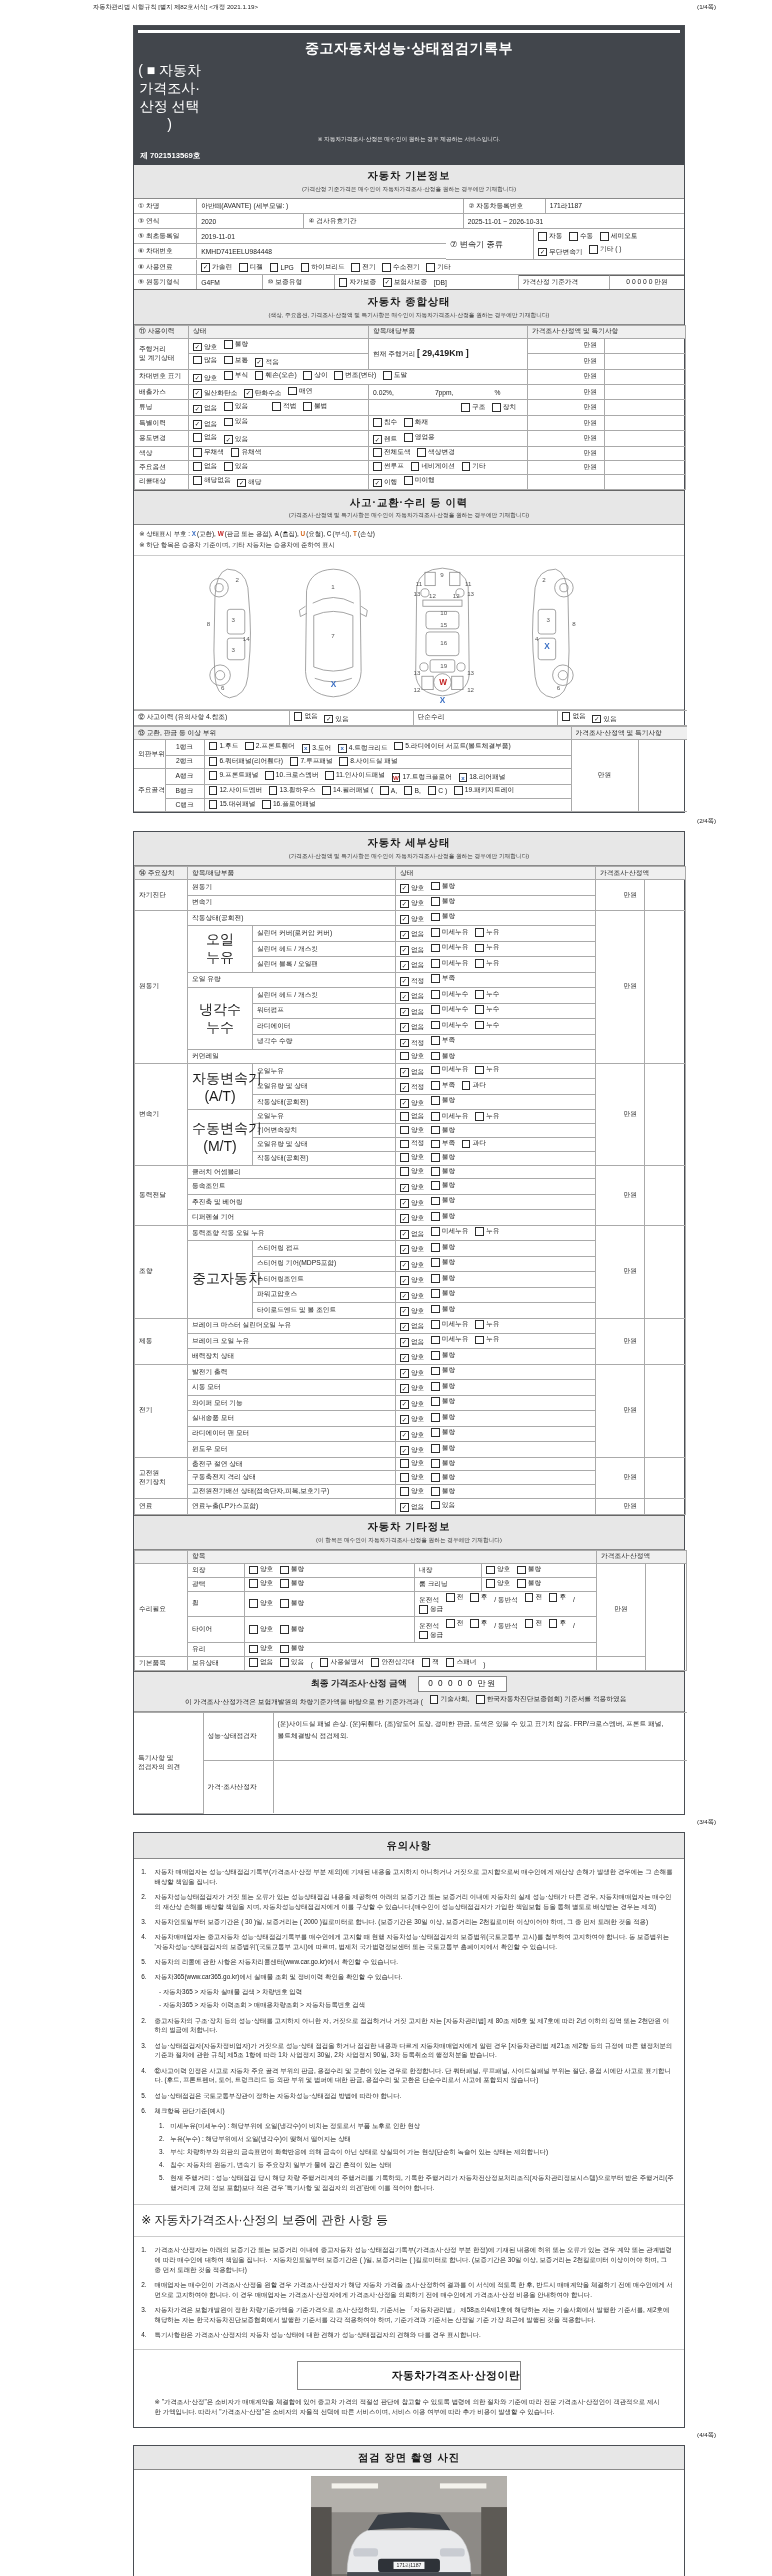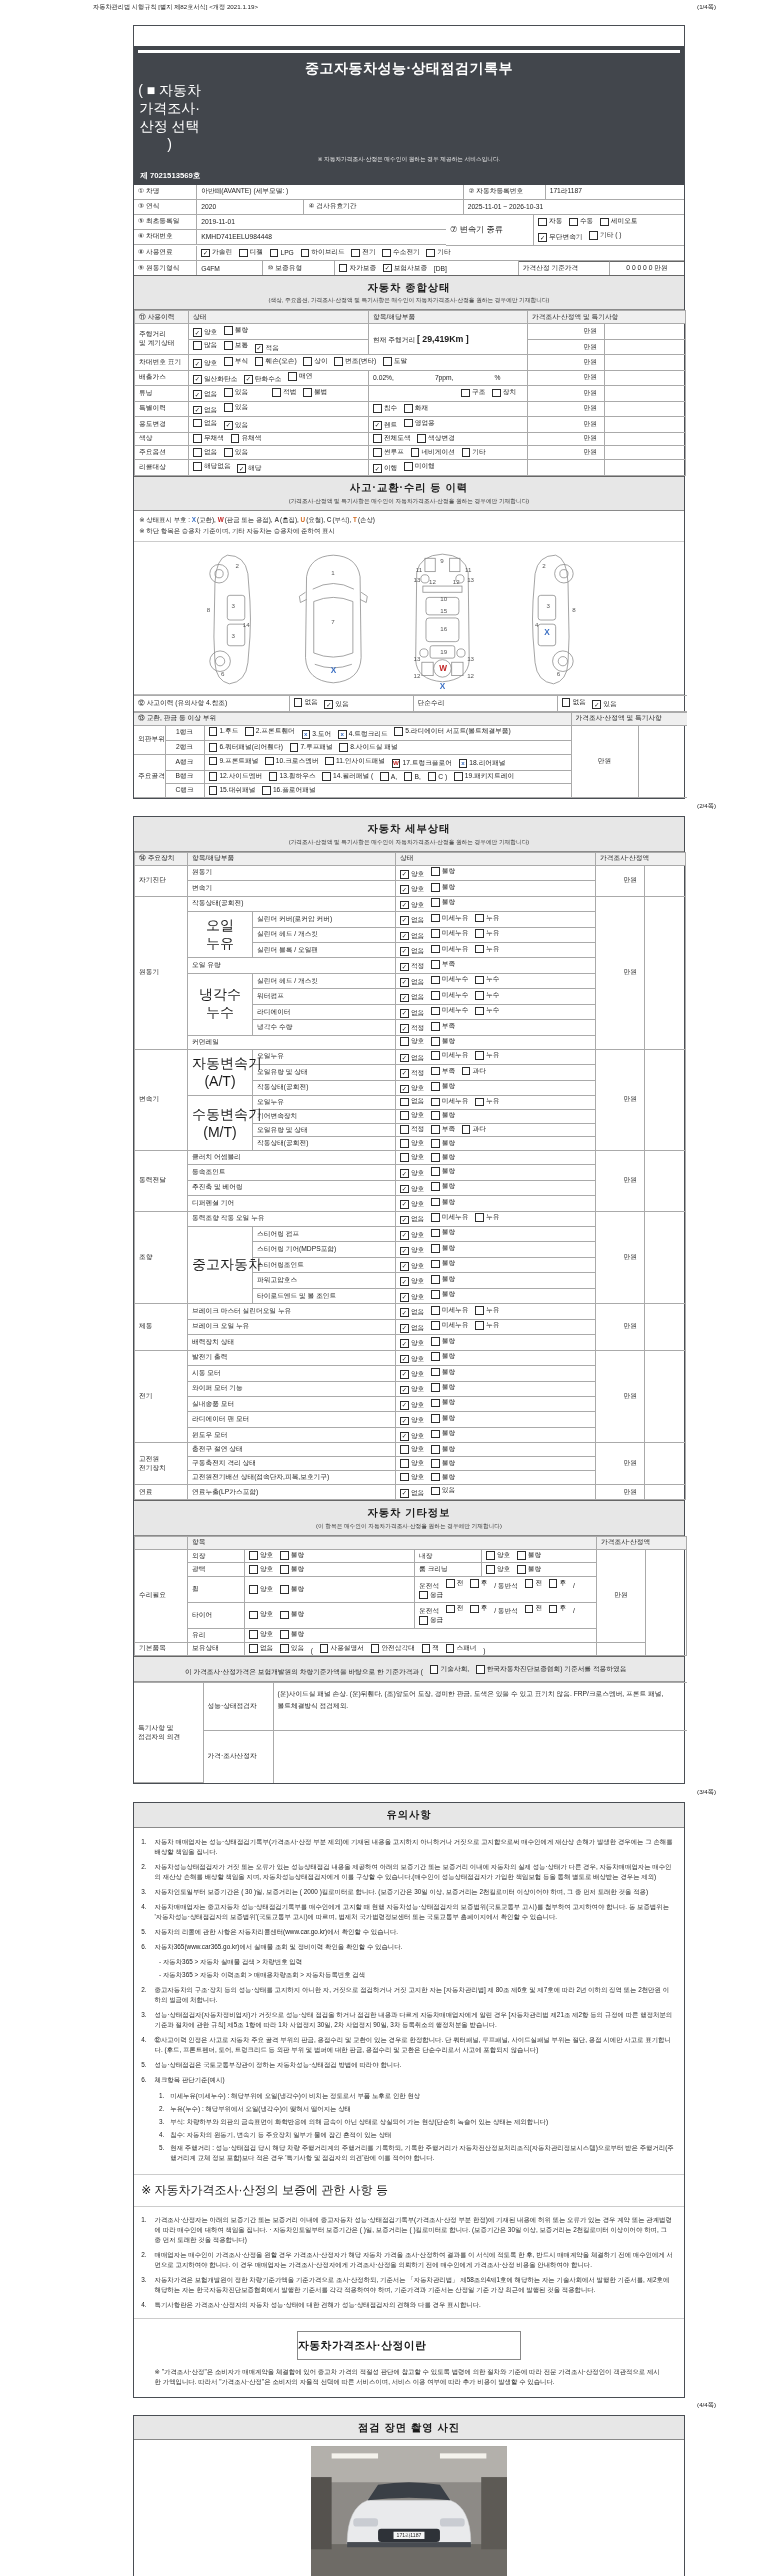--- a/index.html
+++ b/index.html
@@ -5,21 +5,21 @@
   html,body{margin:0;padding:0;}
   body{width:773px;height:2576px;overflow:hidden;background:#fff;color:#1a1a1a;
        font-family:"Liberation Sans","DejaVu Sans",sans-serif;position:relative;}
   .page{width:552px;margin-left:133px;}
   .lawline{display:flex;justify-content:space-between;font-size:6.2px;color:#222;
            margin:3.1px 0 13.4px -40px;width:623px;}
   .pagemark{font-size:6.2px;color:#222;text-align:right;margin:3.1px -31px 5.2px 0;}
   
   .sheet{border:1.5px solid #4a4e54;border-left-width:1px;border-right-width:1px;background:#fff;}
   
-  .dhead{background:#42464c;color:#fff;padding:2.1px 3.1px 0 3.1px;margin-top:20px;}
+  .dhead{background:#42464c;color:#fff;padding:2.1px 3.1px 0 3.1px;}
   .dstripe{height:3.6px;background:#fff;margin:1px 1px 7.2px 1px;}
   .dtitle{text-align:center;font-size:14px;font-weight:bold;letter-spacing:0.5px;}
   .dsub{text-align:center;font-size:14px;margin-top:4.1px;}
   .dnote{text-align:center;font-size:5.7px;margin-top:3.1px;color:#eee;}
   .docno{font-size:7.7px;font-weight:bold;padding:7.2px 2.1px 4.1px 3.1px;}
   
   .secbar{background:#e7e7e7;border-bottom:0.5px solid #8a8a8a;text-align:center;padding:4.6px 0 4.1px 0;}
   .secbar .t{font-size:10.3px;font-weight:bold;letter-spacing:1px;}
   .secbar .s{font-size:5.7px;margin-top:2.6px;color:#333;}
   
@@ -58,21 +58,21 @@
   .dsub{width:65px;}
   .dprice{text-align:right;padding-right:7.2px;}
   
   .nbody{font-size:6.4px;line-height:1.55;}
   .nhead{padding:6.2px 7.2px;border-bottom:0.5px solid #ccc;font-size:7.2px;}
   .nitem{display:flex;margin:5.2px 9.3px 5.2px 7.2px;}
   .nno{width:13.4px;flex:0 0 auto;}
   .nsub{margin:3.1px 9.3px 3.1px 25px;display:flex;}
   .nsub .nno{width:11.3px;}
   .nsec{border-top:0.5px solid #ccc;border-bottom:0.5px solid #ccc;padding:6.2px 7.2px;font-size:12px;margin-top:5.2px;}
-  .pbox{border:1px solid #888;width:222px;margin:11.3px auto 7.2px auto;text-align:left;
+  .pbox{border:1px solid #888;width:222px;margin:11.3px auto 7.2px auto;text-align:right;
         font-size:10.8px;font-weight:bold;padding:5.2px 0;letter-spacing:0.5px;}
   .ptext{font-size:6.4px;line-height:1.6;margin:2.1px 20.6px 9.3px 20.6px;}
   
   .photos{display:flex;flex-direction:column;align-items:center;gap:3.1px;padding:6.2px 0 4.1px 0;}
   .gap8{display:inline-block;width:17.5px;}
 </style>
 </head>
 <body>
 
 <div class="page">
@@ -84,20 +84,24 @@
 
   <div class="sheet">
     <div class="dhead">
       <div class="dstripe"></div>
       <div class="dtitle">중고자동차성능·상태점검기록부</div>
       <div class="dsub">( ■ 자동차가격조사·산정 선택 )</div>
       <div class="dnote">※ 자동차가격조사·산정은 매수인이 원하는 경우 제공하는 서비스입니다.</div>
       <div class="docno">제 7021513569호</div>
     </div>
 
+    <div class="secbar">
+      <div class="t">자동차 기본정보</div>
+      <div class="s">(가격산정 기준가격은 매수인이 자동차가격조사·산정을 원하는 경우에만 기재합니다)</div>
+    </div>
     <div>
       <div class="frow">
         <div class="fc lbl" style="width:54px">① 차명</div>
         <div class="fc" style="width:258px">아반떼(AVANTE) (세부모델: )</div>
         <div class="fc lbl" style="width:72px">② 자동차등록번호</div>
         <div class="fc" style="flex:1">171라1187</div>
       </div>
       <div class="frow">
         <div class="fc lbl" style="width:54px">③ 연식</div>
         <div class="fc" style="width:98px">2020</div>
@@ -1330,20 +1334,24 @@
                 <span class="cl">스패너</span>
               </span><span class="cg">
                 <span class="cl">)</span>
               </span></td>
         <td></td>
       </tr>
     </tbody>
       </table>
 
     <div style="background:#e9e9e9;border-top:1px solid #666;border-bottom:0.5px solid #999;padding:4.1px 0 4.1px 0;">
+      <div style="display:flex;justify-content:center;align-items:center;gap:11.3px;">
+        <span style="font-size:8.8px;font-weight:bold;">최종 가격조사·산정 금액</span>
+        <span style="font-size:8.2px;border:0.5px solid #888;background:#fff;padding:1.5px 9.3px;letter-spacing:1.5px;">0 0 0 0 0 만원</span>
+      </div>
       <div style="text-align:center;font-size:6.2px;margin-top:3.6px;"><span class="cg">
             <span class="cl">이 가격조사·산정가격은 보험개발원의 차량기준가액을 바탕으로 한 기준가격과 (</span>
           </span><span class="cg">
             <span class="cb"></span>
             <span class="cl">기술사회,</span>
           </span><span class="cg">
             <span class="cb"></span>
             <span class="cl">한국자동차진단보증협회) 기준서를 적용하였음</span>
           </span></div>
     </div>

